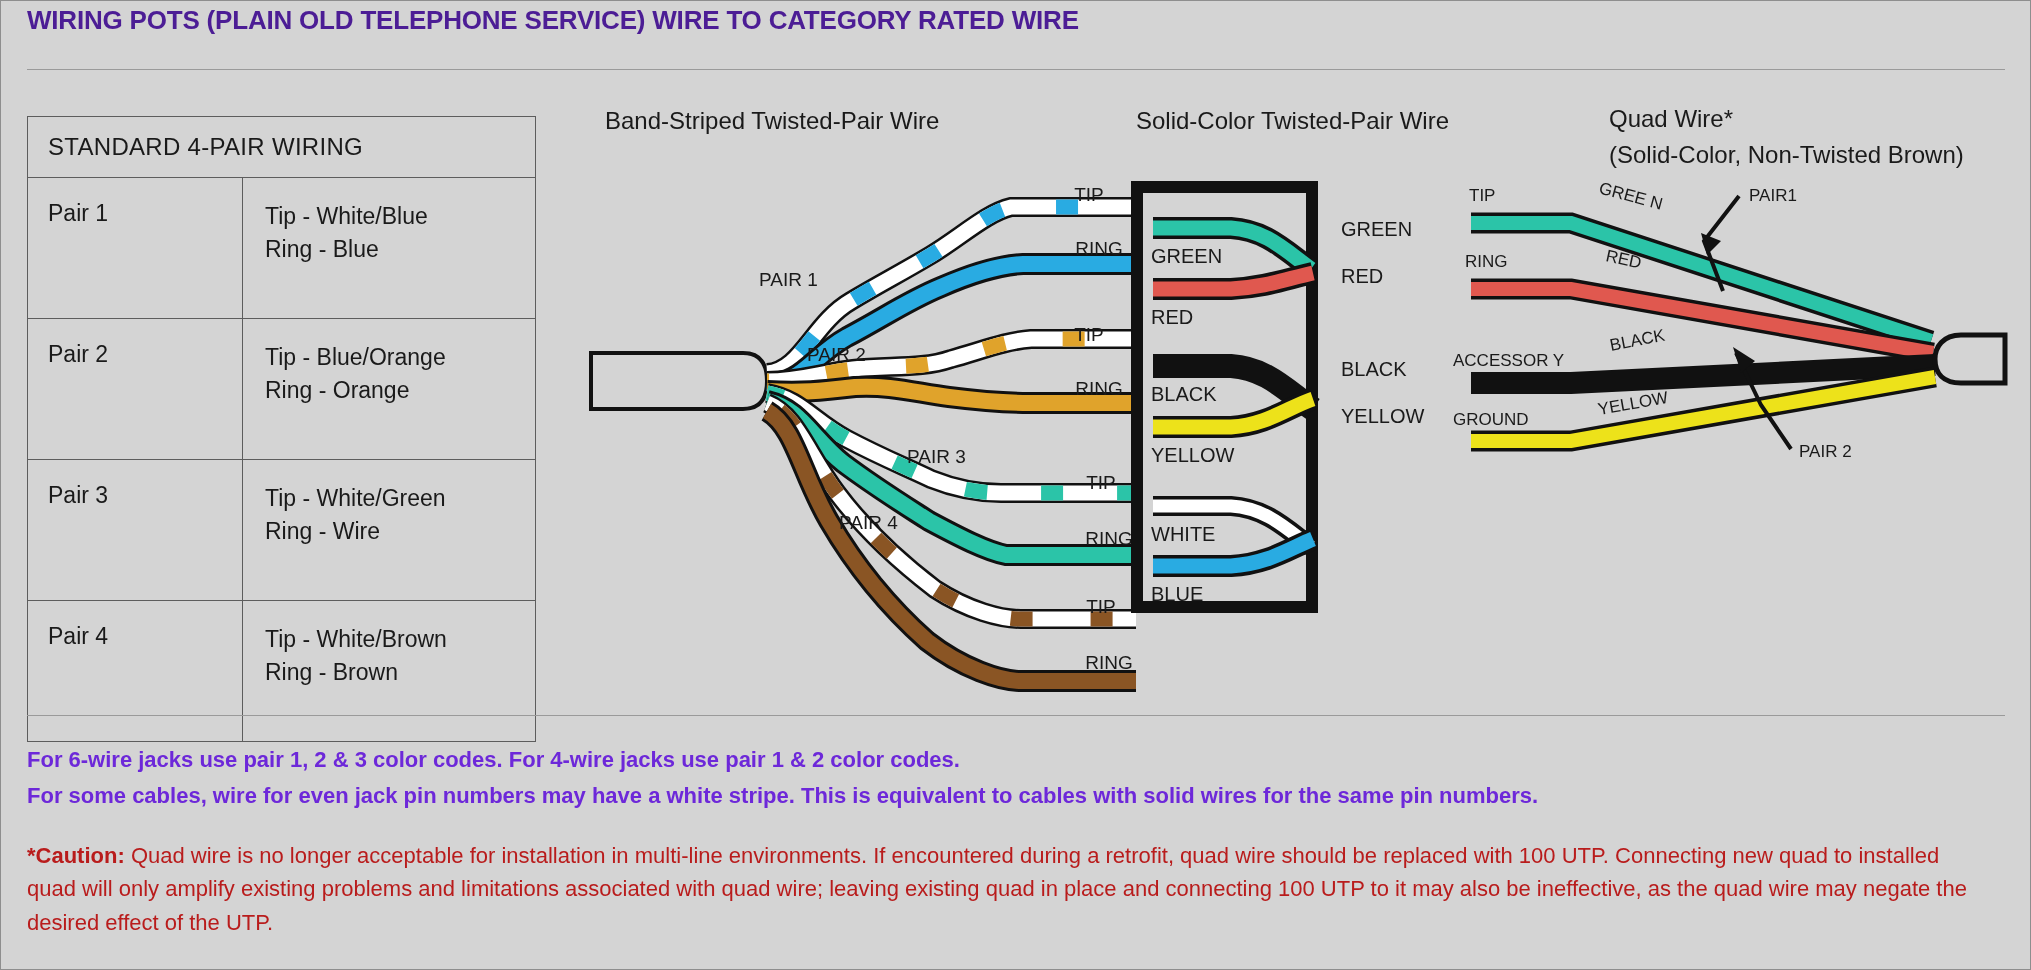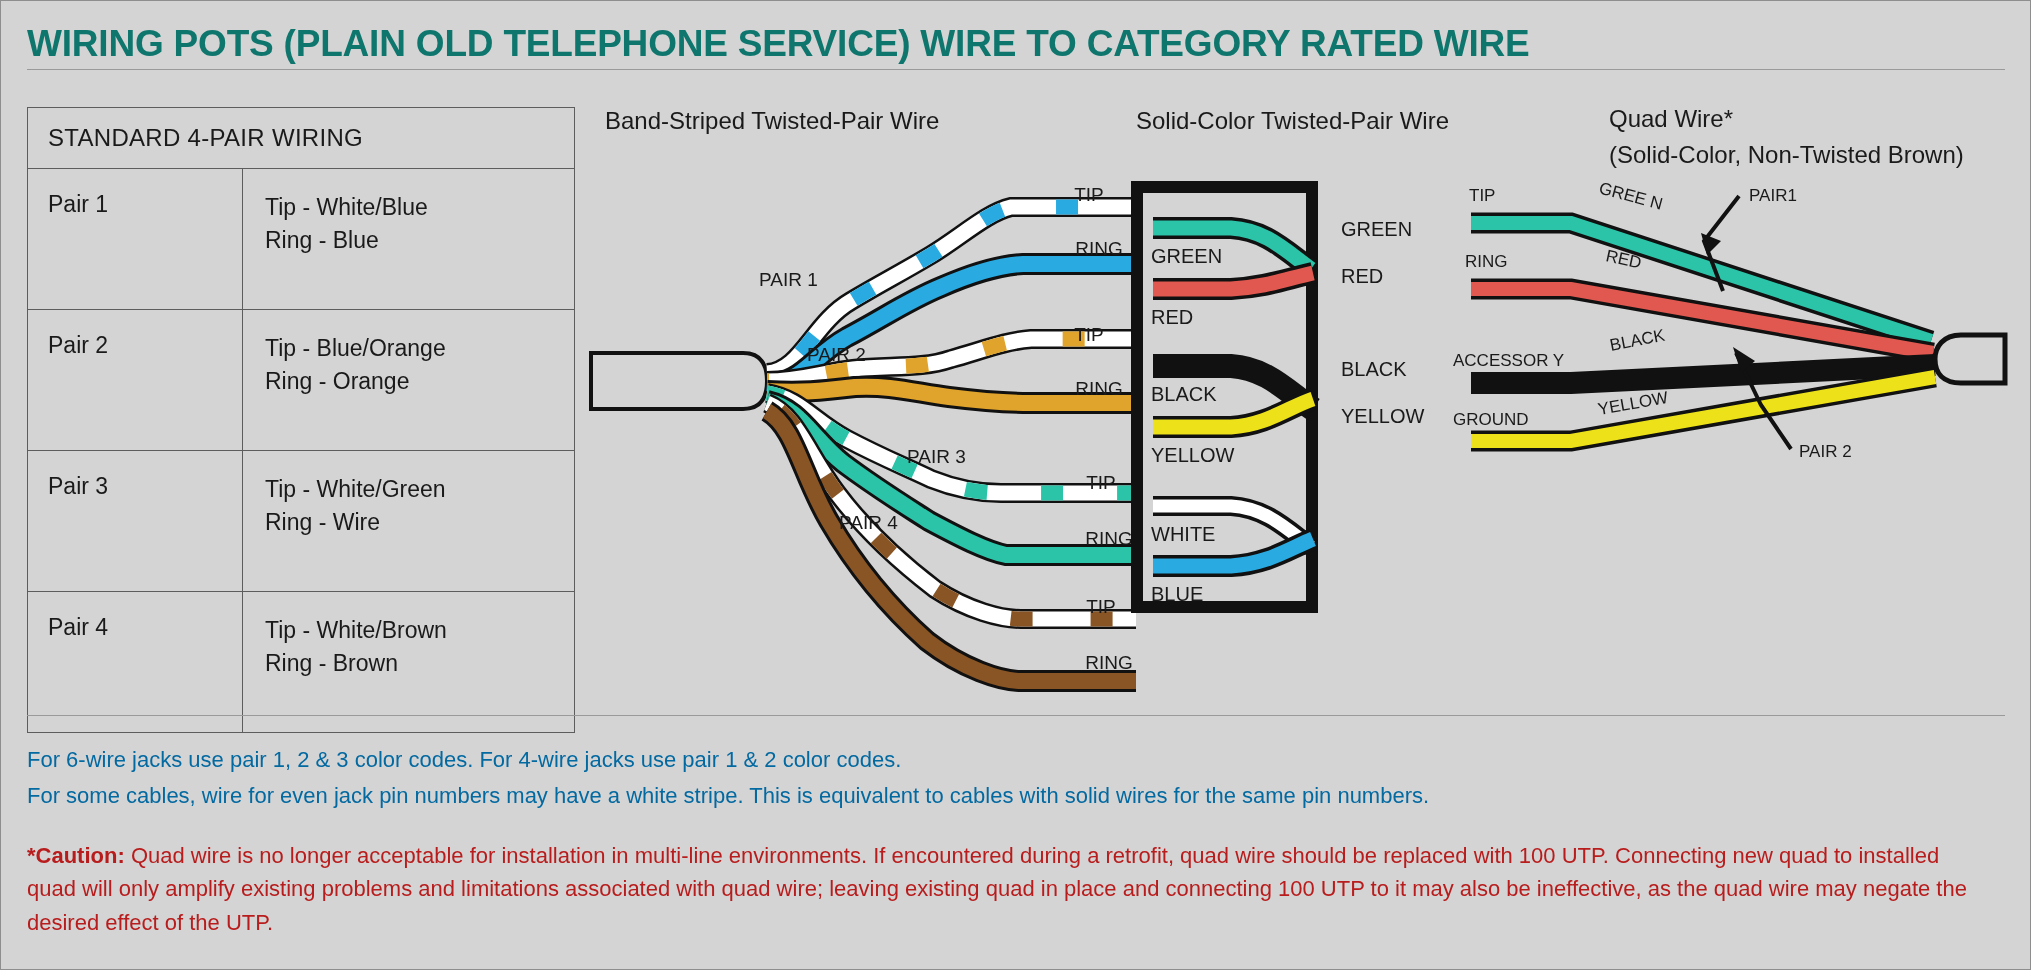--- a/index.html
+++ b/index.html
@@ -20,42 +20,42 @@
     inset: 0;
     background: #d4d4d4;
     border: 1px solid #8e8e8e;
     box-sizing: border-box;
   }
 
   
   .title {
     position: absolute;
     left: 26px;
-    top: 22px;
-    font-size: 37px;
+    top: 4px;
+    font-size: 26px;
     font-weight: bold;
     letter-spacing: -0.2px;
-    color: #0f766e;
+    color: #4c1d95;
     white-space: nowrap;
   }
   .title-rule {
     position: absolute;
     left: 26px;
     top: 68px;
     width: 1978px;
     height: 1px;
     background: #9a9a9a;
   }
 
   
   .tbl {
     position: absolute;
     left: 26px;
-    top: 106px;
-    width: 548px;
+    top: 115px;
+    width: 509px;
     border-collapse: collapse;
     background: transparent;
   }
   .tbl td {
     border: 1px solid #5d5d5d;
     padding: 0;
     vertical-align: middle;
   }
   .tbl .hdr-cell {
     height: 60px;
@@ -123,22 +123,23 @@
     left: 26px;
     top: 714px;
     width: 1978px;
     height: 1px;
     background: #9a9a9a;
   }
   .note {
     position: absolute;
     left: 26px;
     font-size: 22px;
-    color: #0369a1;
+    color: #6d28d9;
     white-space: nowrap;
+    font-weight: bold;
   }
   #note-1 { top: 746px; }
   #note-2 { top: 782px; text-align: center; }
   .caution {
     position: absolute;
     left: 26px;
     top: 838px;
     width: 1965px;
     font-size: 22px;
     line-height: 1.52;

